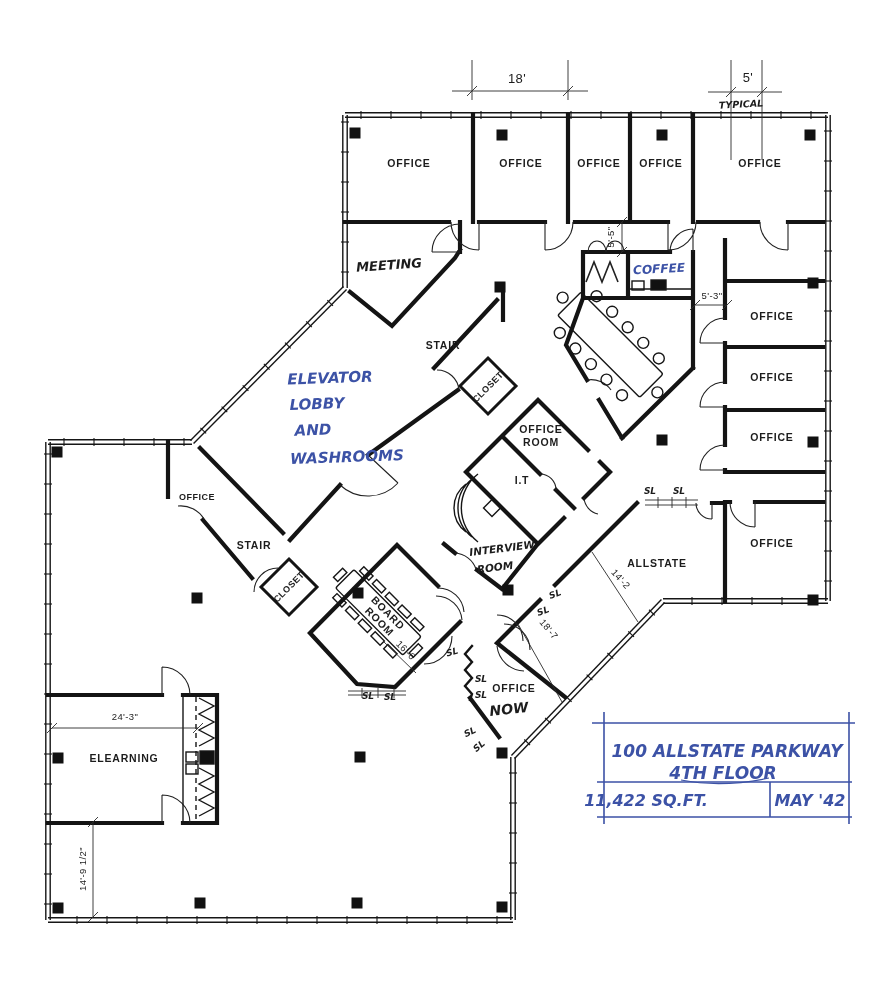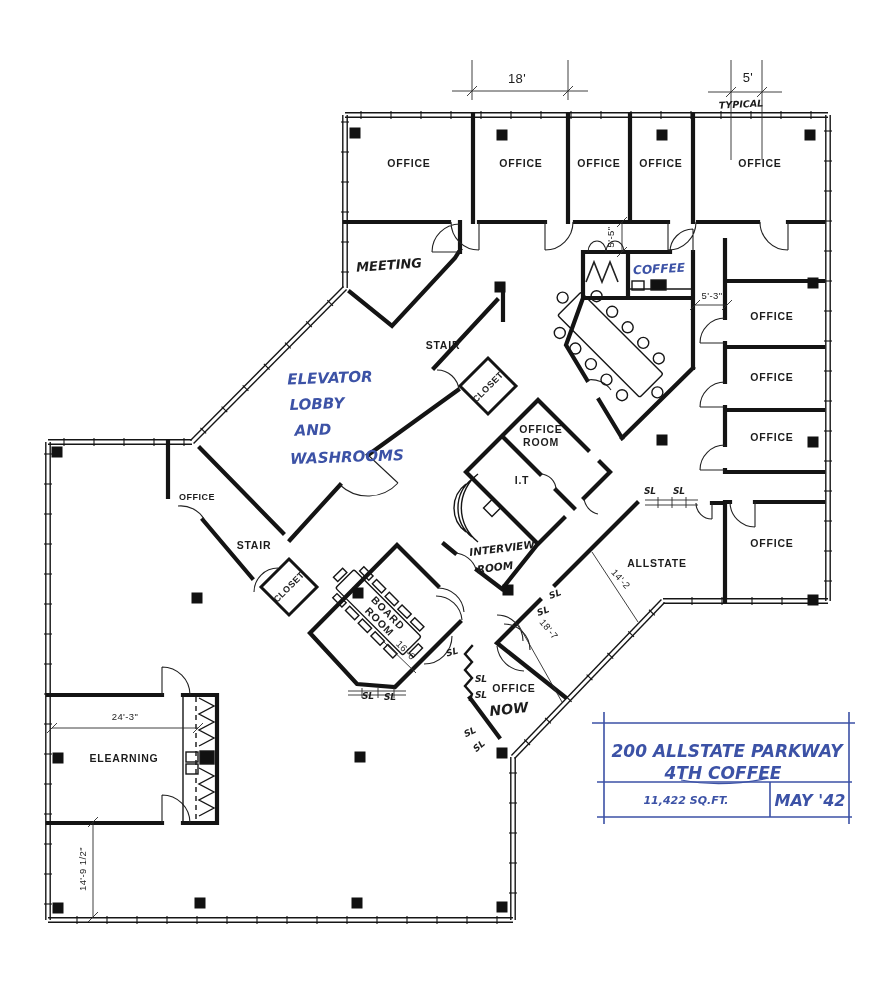--- a/index.html
+++ b/index.html
@@ -345,18 +345,18 @@
   <div class="lbl pd" style="left:517px;top:78px;font-size:13px">18'</div>
   <div class="lbl pd" style="left:748px;top:77px;font-size:13px">5'</div>
   <div class="lbl pd" style="left:610px;top:237px;transform:translate(-50%,-50%) rotate(-90deg)">5'-5"</div>
   <div class="lbl pd" style="left:712px;top:295px">5'-3"</div>
   <div class="lbl pd" style="left:125px;top:716px">24'-3"</div>
   <div class="lbl pd" style="left:82px;top:869px;transform:translate(-50%,-50%) rotate(-90deg)">14'-9 1/2"</div>
   <div class="lbl pd" style="left:406px;top:650px;transform:translate(-50%,-50%) rotate(45deg)">16'-6</div>
   <div class="lbl pd" style="left:621px;top:579px;transform:translate(-50%,-50%) rotate(48deg)">14'-2</div>
   <div class="lbl pd" style="left:549px;top:629px;transform:translate(-50%,-50%) rotate(50deg)">18'-7</div>
 
-  <div class="lbl bl" style="left:727px;top:751px;font-size:17px">200 ALLSTATE PARKWAY</div>
-  <div class="lbl bl" style="left:723px;top:773px;font-size:17px">4TH COFFEE</div>
-  <div class="lbl bl" style="left:686px;top:800px;font-size:11px">11,422 SQ.FT.</div>
+  <div class="lbl bl" style="left:727px;top:751px;font-size:17px">100 ALLSTATE PARKWAY</div>
+  <div class="lbl bl" style="left:723px;top:773px;font-size:17px">4TH FLOOR</div>
+  <div class="lbl bl" style="left:646px;top:800px;font-size:16px">11,422 SQ.FT.</div>
   <div class="lbl bl" style="left:810px;top:800px;font-size:16px">MAY '42</div>
 
 </div>
 
 </body></html>

